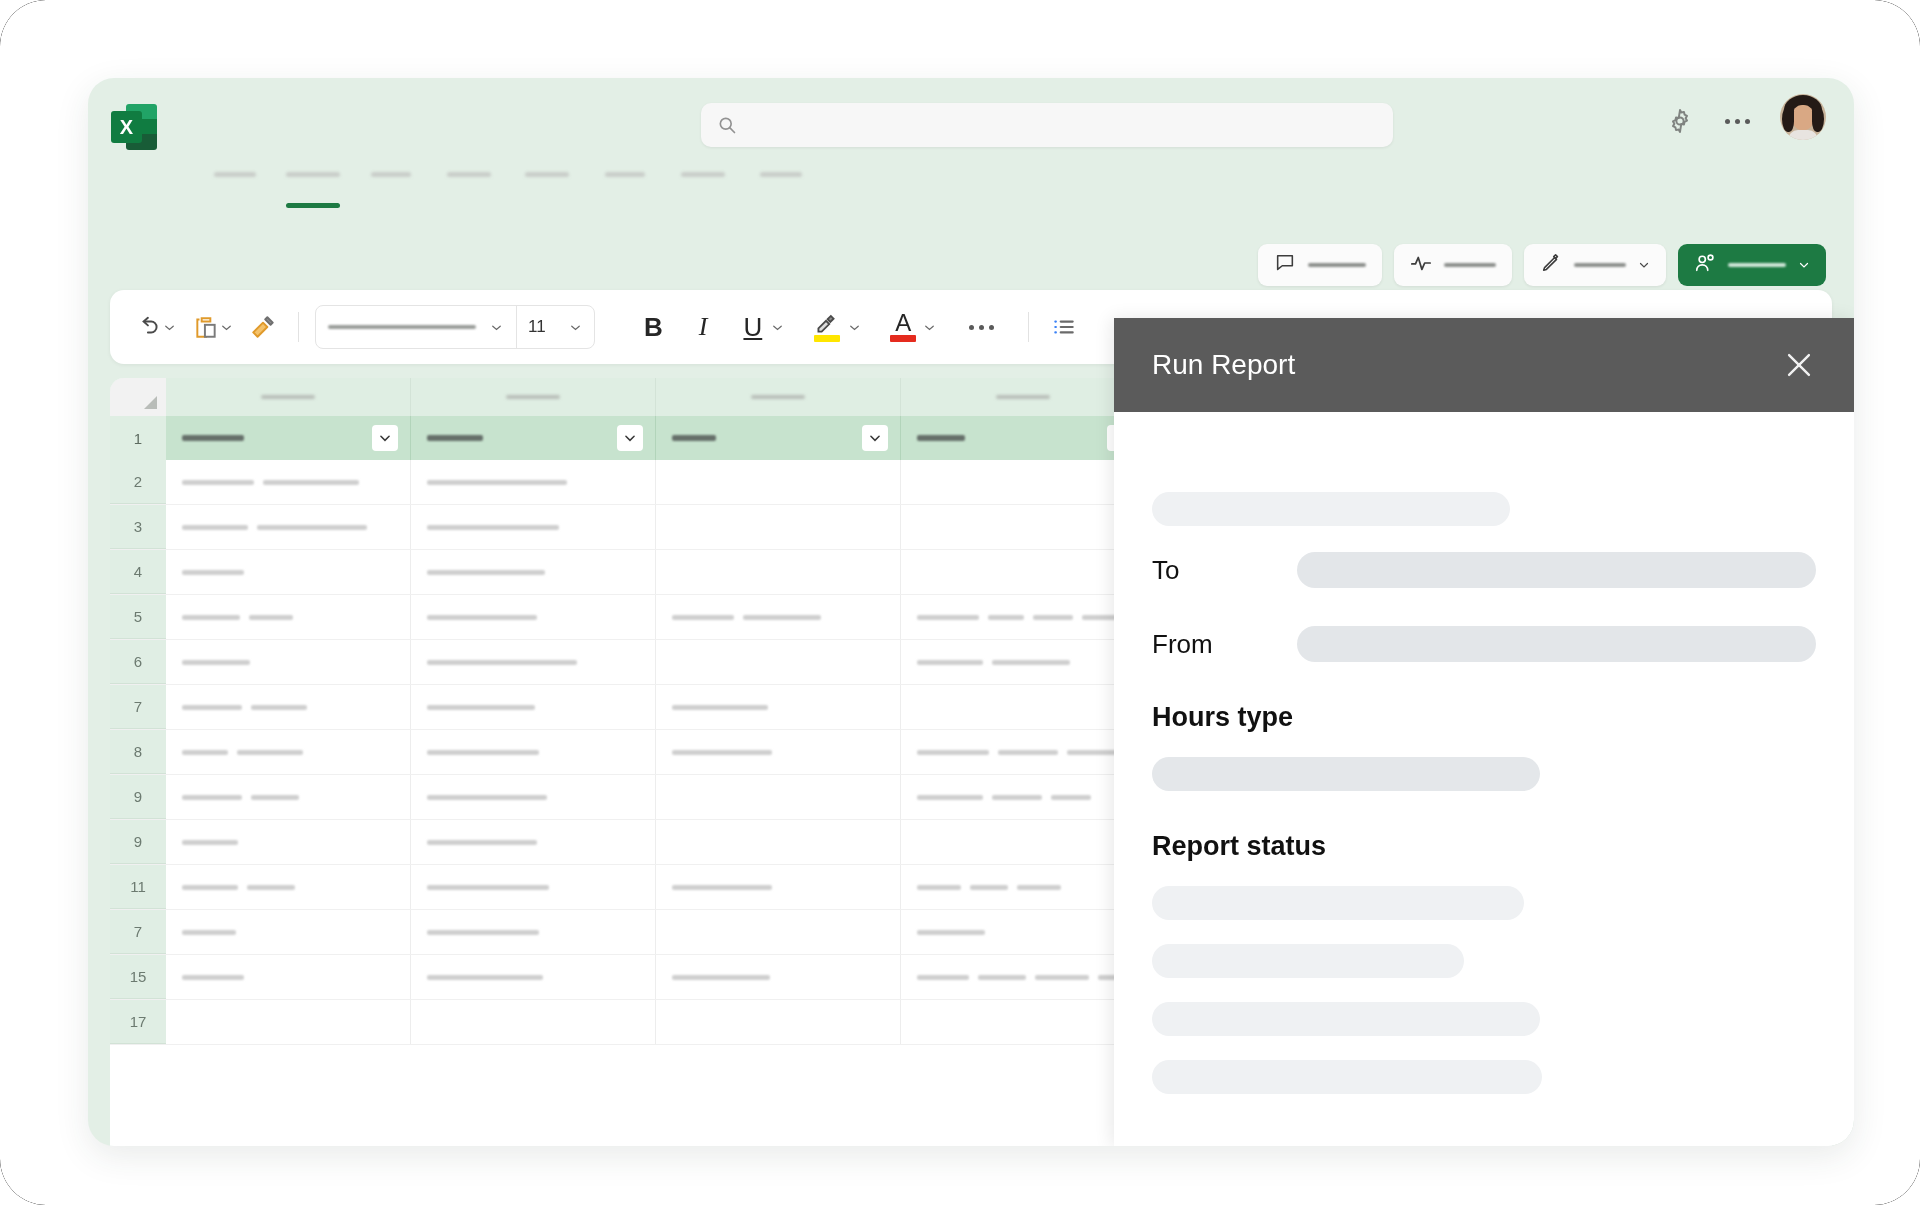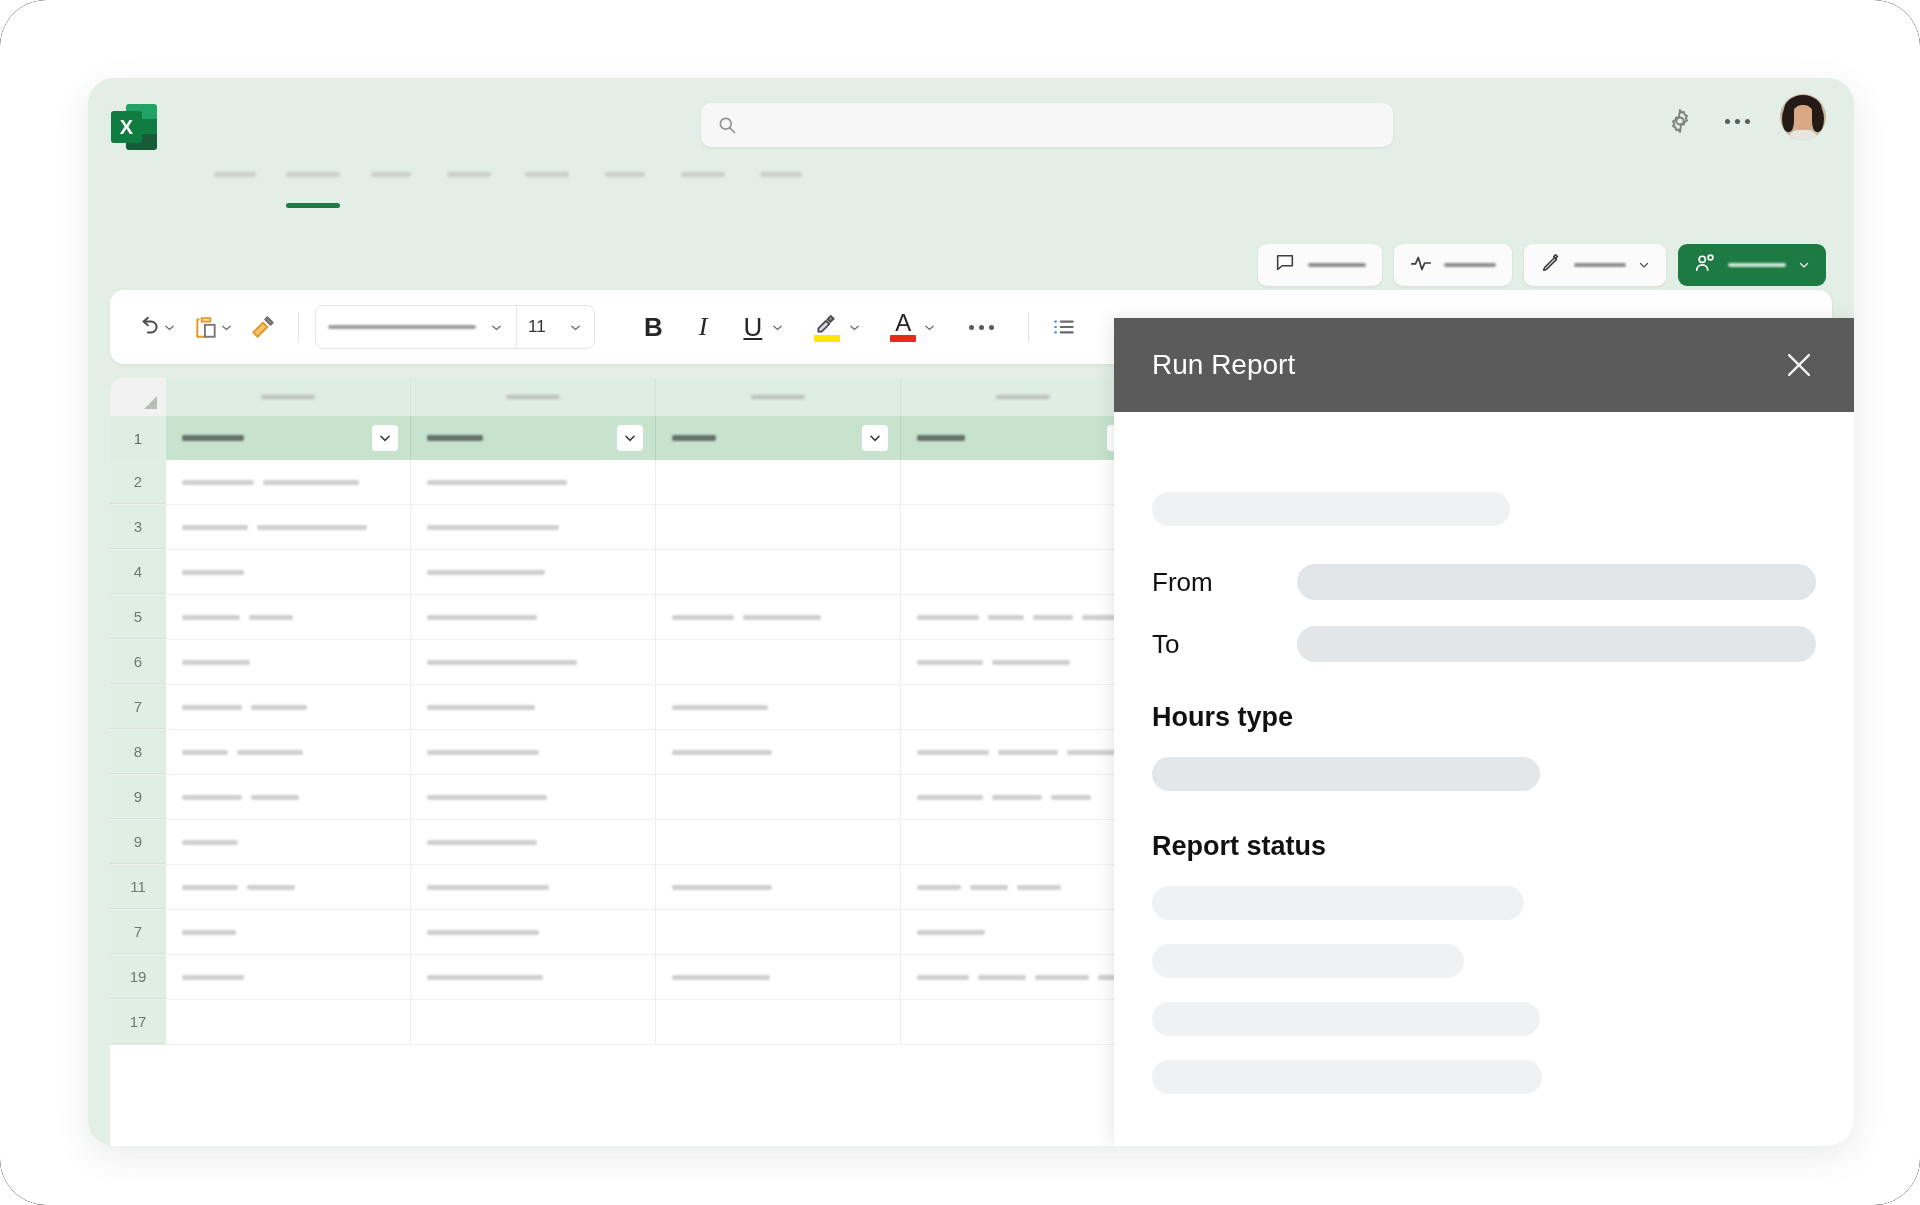--- a/index.html
+++ b/index.html
@@ -710,21 +710,21 @@
               </div>
               <div class="c" style="width:245px"></div>
               <div class="c" style="width:245px">
                 <span class="w" style="width:68px"></span>
               </div>
               <div class="c" style="width:245px"></div>
               <div class="c" style="width:245px"></div>
               <div class="c" style="width:245px"></div>
             </div>
             <div class="drow">
-              <div class="rn">19</div>
+              <div class="rn">15</div>
               <div class="c" style="width:245px">
                 <span class="w" style="width:62px"></span>
               </div>
               <div class="c" style="width:245px">
                 <span class="w" style="width:116px"></span>
               </div>
               <div class="c" style="width:245px">
                 <span class="w" style="width:98px"></span>
               </div>
               <div class="c" style="width:245px">
@@ -759,27 +759,27 @@
         <svg viewBox="0 0 24 24" width="34" height="34" fill="none" stroke="#f0f0f0" stroke-width="1.7" stroke-linecap="round">
           <line x1="5" y1="5" x2="19" y2="19"></line>
               <line x1="19" y1="5" x2="5" y2="19"></line>
         </svg>
       </div>
 
       <div class="panel-body">
 
         <div class="skel light" id="panel-top-skel" style="margin-top: 40px; width: 358px;"></div>
 
+        <div class="frow" style="margin-top:26px;">
+          <div class="flabel">To</div>
+          <div class="fieldskel"></div>
+        </div>
+
         <div class="frow" style="margin-top:38px;">
           <div class="flabel">From</div>
-          <div class="fieldskel"></div>
-        </div>
-
-        <div class="frow" style="margin-top:26px;">
-          <div class="flabel">To</div>
           <div class="fieldskel"></div>
         </div>
 
         <div class="sectlabel">Hours type</div>
         <div class="skel" id="hours-type-skel" style="margin-top: 24px; width: 388px;"></div>
 
         <div class="sectlabel">Report status</div>
         <div id="status-skels" style="margin-top:24px;">
               <div class="skel light" style="width: 372px; margin-bottom: 24px;"></div>
               <div class="skel light" style="width: 312px; margin-bottom: 24px;"></div>

